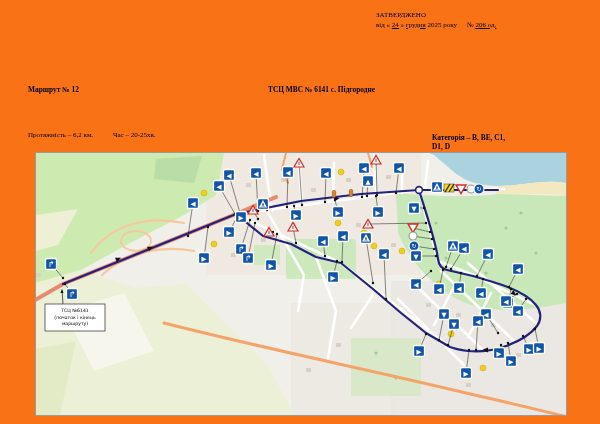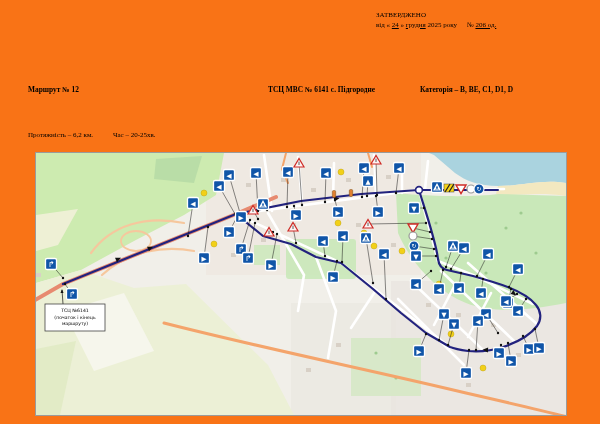--- a/index.html
+++ b/index.html
@@ -6,21 +6,21 @@
   body{width:600px;height:424px;position:relative;font-family:"Liberation Serif",serif;color:#000;}
   .page{position:absolute;inset:0;background:#f97316;}
   .approved{position:absolute;left:376px;top:11px;width:212px;font-size:7px;line-height:8.6px;}
   .approved .ttl{margin-bottom:1px;}
   .u{text-decoration:underline;}
   .dateline{margin-top:1px;}
   .dateline .gap{display:inline-block;width:10px;}
   .titlerow{position:absolute;top:85px;left:0;width:517px;height:12px;font-weight:bold;font-size:7.4px;}
   .titlerow .t-left{position:absolute;left:28px;}
   .titlerow .t-center{position:absolute;left:233px;margin-left:35px;}
-  .titlerow .t-right{position:absolute;left:420px;}
+  .titlerow .t-right{position:absolute;left:432px;margin-top:48px;}
   .desc{position:absolute;left:28px;top:103px;width:545px;font-size:7px;line-height:10.5px;}
   .metrics{position:absolute;left:28px;top:131px;font-size:7px;}
   .metrics .time{margin-left:18px;}
   .mapbox{position:absolute;left:35px;top:152px;width:530px;height:262px;border:1px solid #9a9a9a;background:#f1efe9;overflow:hidden;}
   svg text{font-family:"DejaVu Sans",sans-serif;}
 </style>
 </head>
 <body>
 
 <div class="page">

